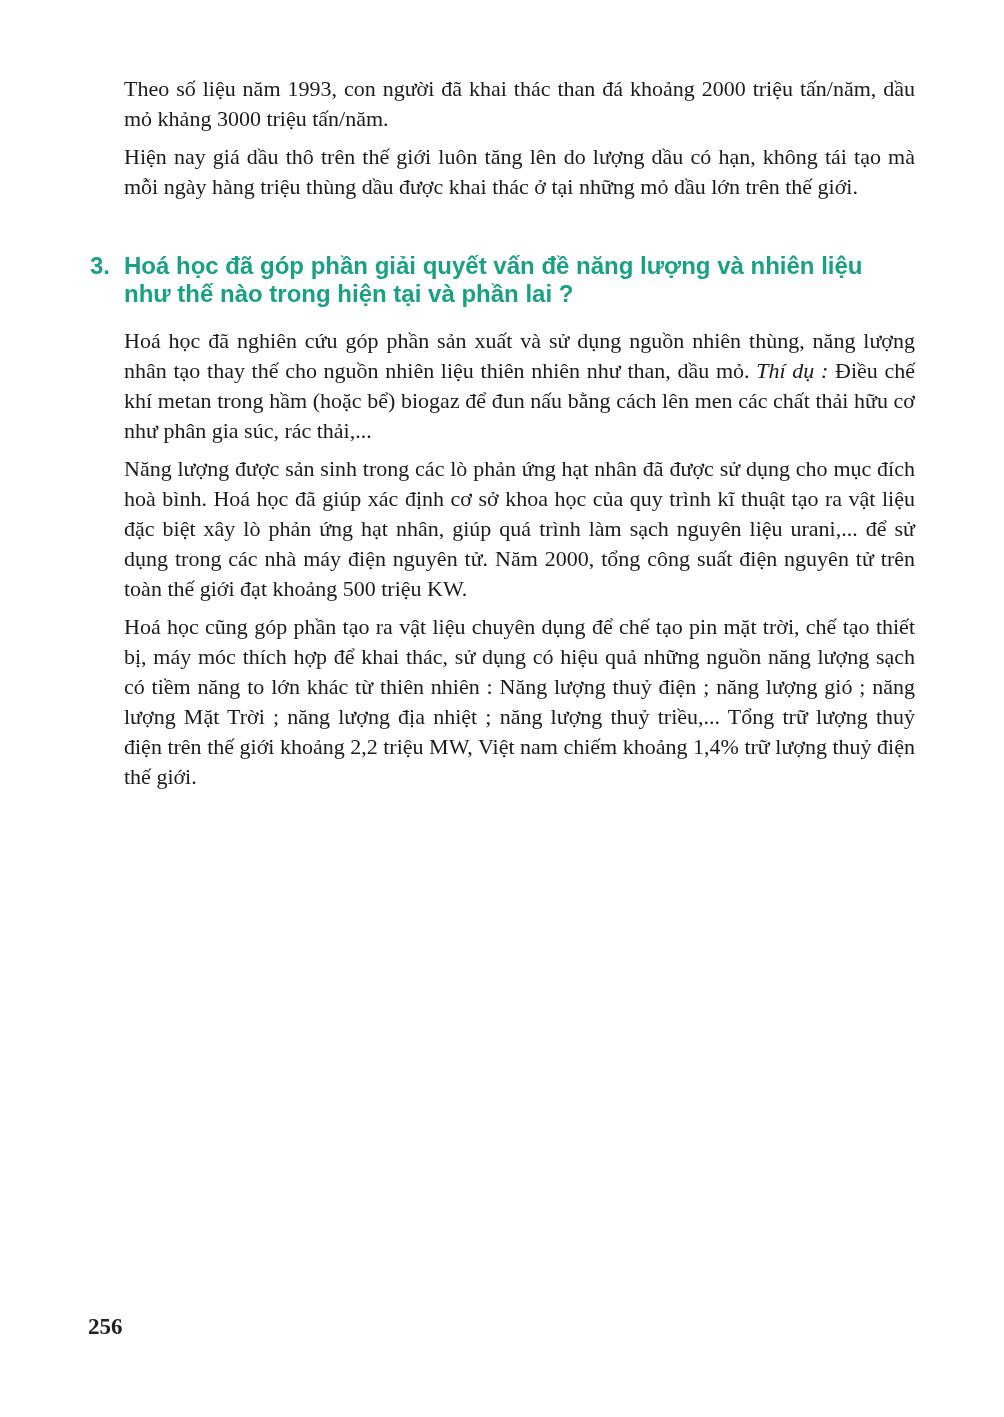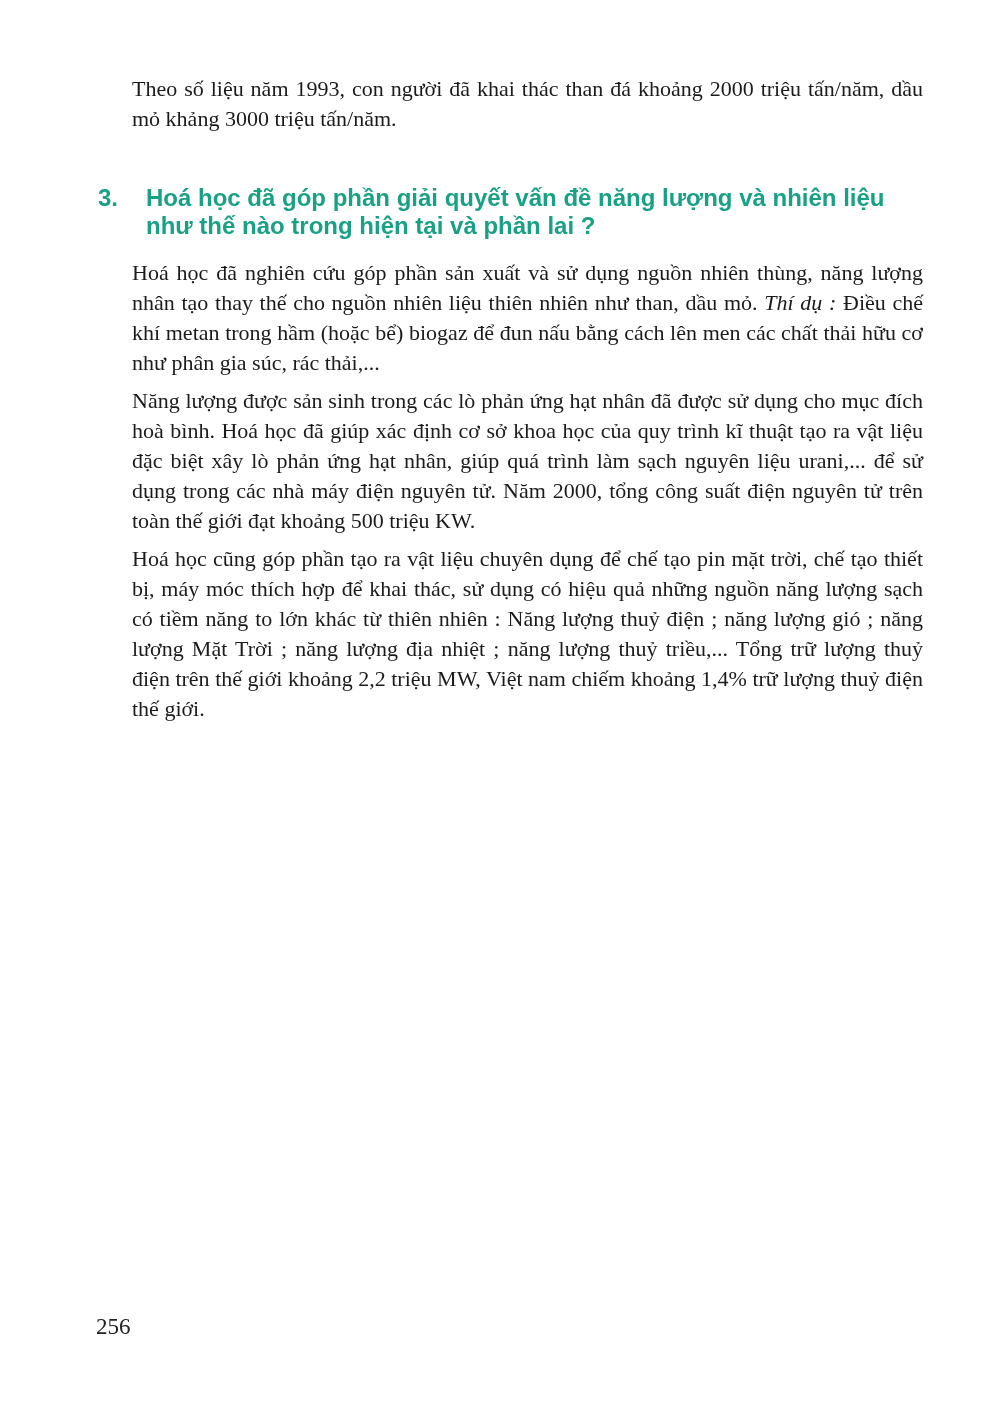--- a/index.html
+++ b/index.html
@@ -7,21 +7,21 @@
   }
   body {
     width: 1004px; height: 1417px;
     background: #ffffff;
     position: relative;
     font-family: "Liberation Serif", serif;
     overflow: hidden;
   }
   .page {
     position: absolute;
-    left: 8px; top: 0;
+    left: 0; top: 0;
     width: 888px; height: 1417px;
     background: #ffffff;
   }
   .text-column {
     position: absolute;
     left: 124px;
     top: 74px;
     width: 791px;
   }
   p.body-par {
@@ -40,41 +40,42 @@
     line-height: 28px;
     color: #19a185;
     text-align: left;
   }
   .heading-number {
     width: 34px;
     flex: 0 0 34px;
   }
   .heading-lines {
     flex: 1 1 auto;
-    margin-left: 14px;
   }
   .italic { font-style: italic; }
   .page-number {
     position: absolute;
     left: 88px;
     top: 1314px;
     font-size: 23px;
     line-height: 26px;
     color: #222222;
+    font-weight: bold;
   }
 </style>
 </head>
 <body style="background: rgb(255, 255, 255);">
 
 <div class="page">
 
   <div class="text-column">
 
     <p class="body-par">Theo số liệu năm 1993, con người đã khai thác than đá khoảng 2000 triệu tấn/năm, dầu mỏ khảng 3000 triệu tấn/năm.</p>
 
+    <p class="body-par">Hiện nay giá dầu thô trên thế giới luôn tăng lên do lượng dầu có hạn, không tái tạo mà mỗi ngày hàng triệu thùng dầu được khai thác ở tại những mỏ dầu lớn trên thế giới.</p>
 
 
 
     <div class="section-heading" style="color: rgb(25, 161, 133);">
       <div class="heading-number">3.</div>
       <div class="heading-lines">
         <div>Hoá học đã góp phần giải quyết vấn đề năng lượng và nhiên liệu</div>
         <div>như thế nào trong hiện tại và phần lai ?</div>
       </div>
     </div>

